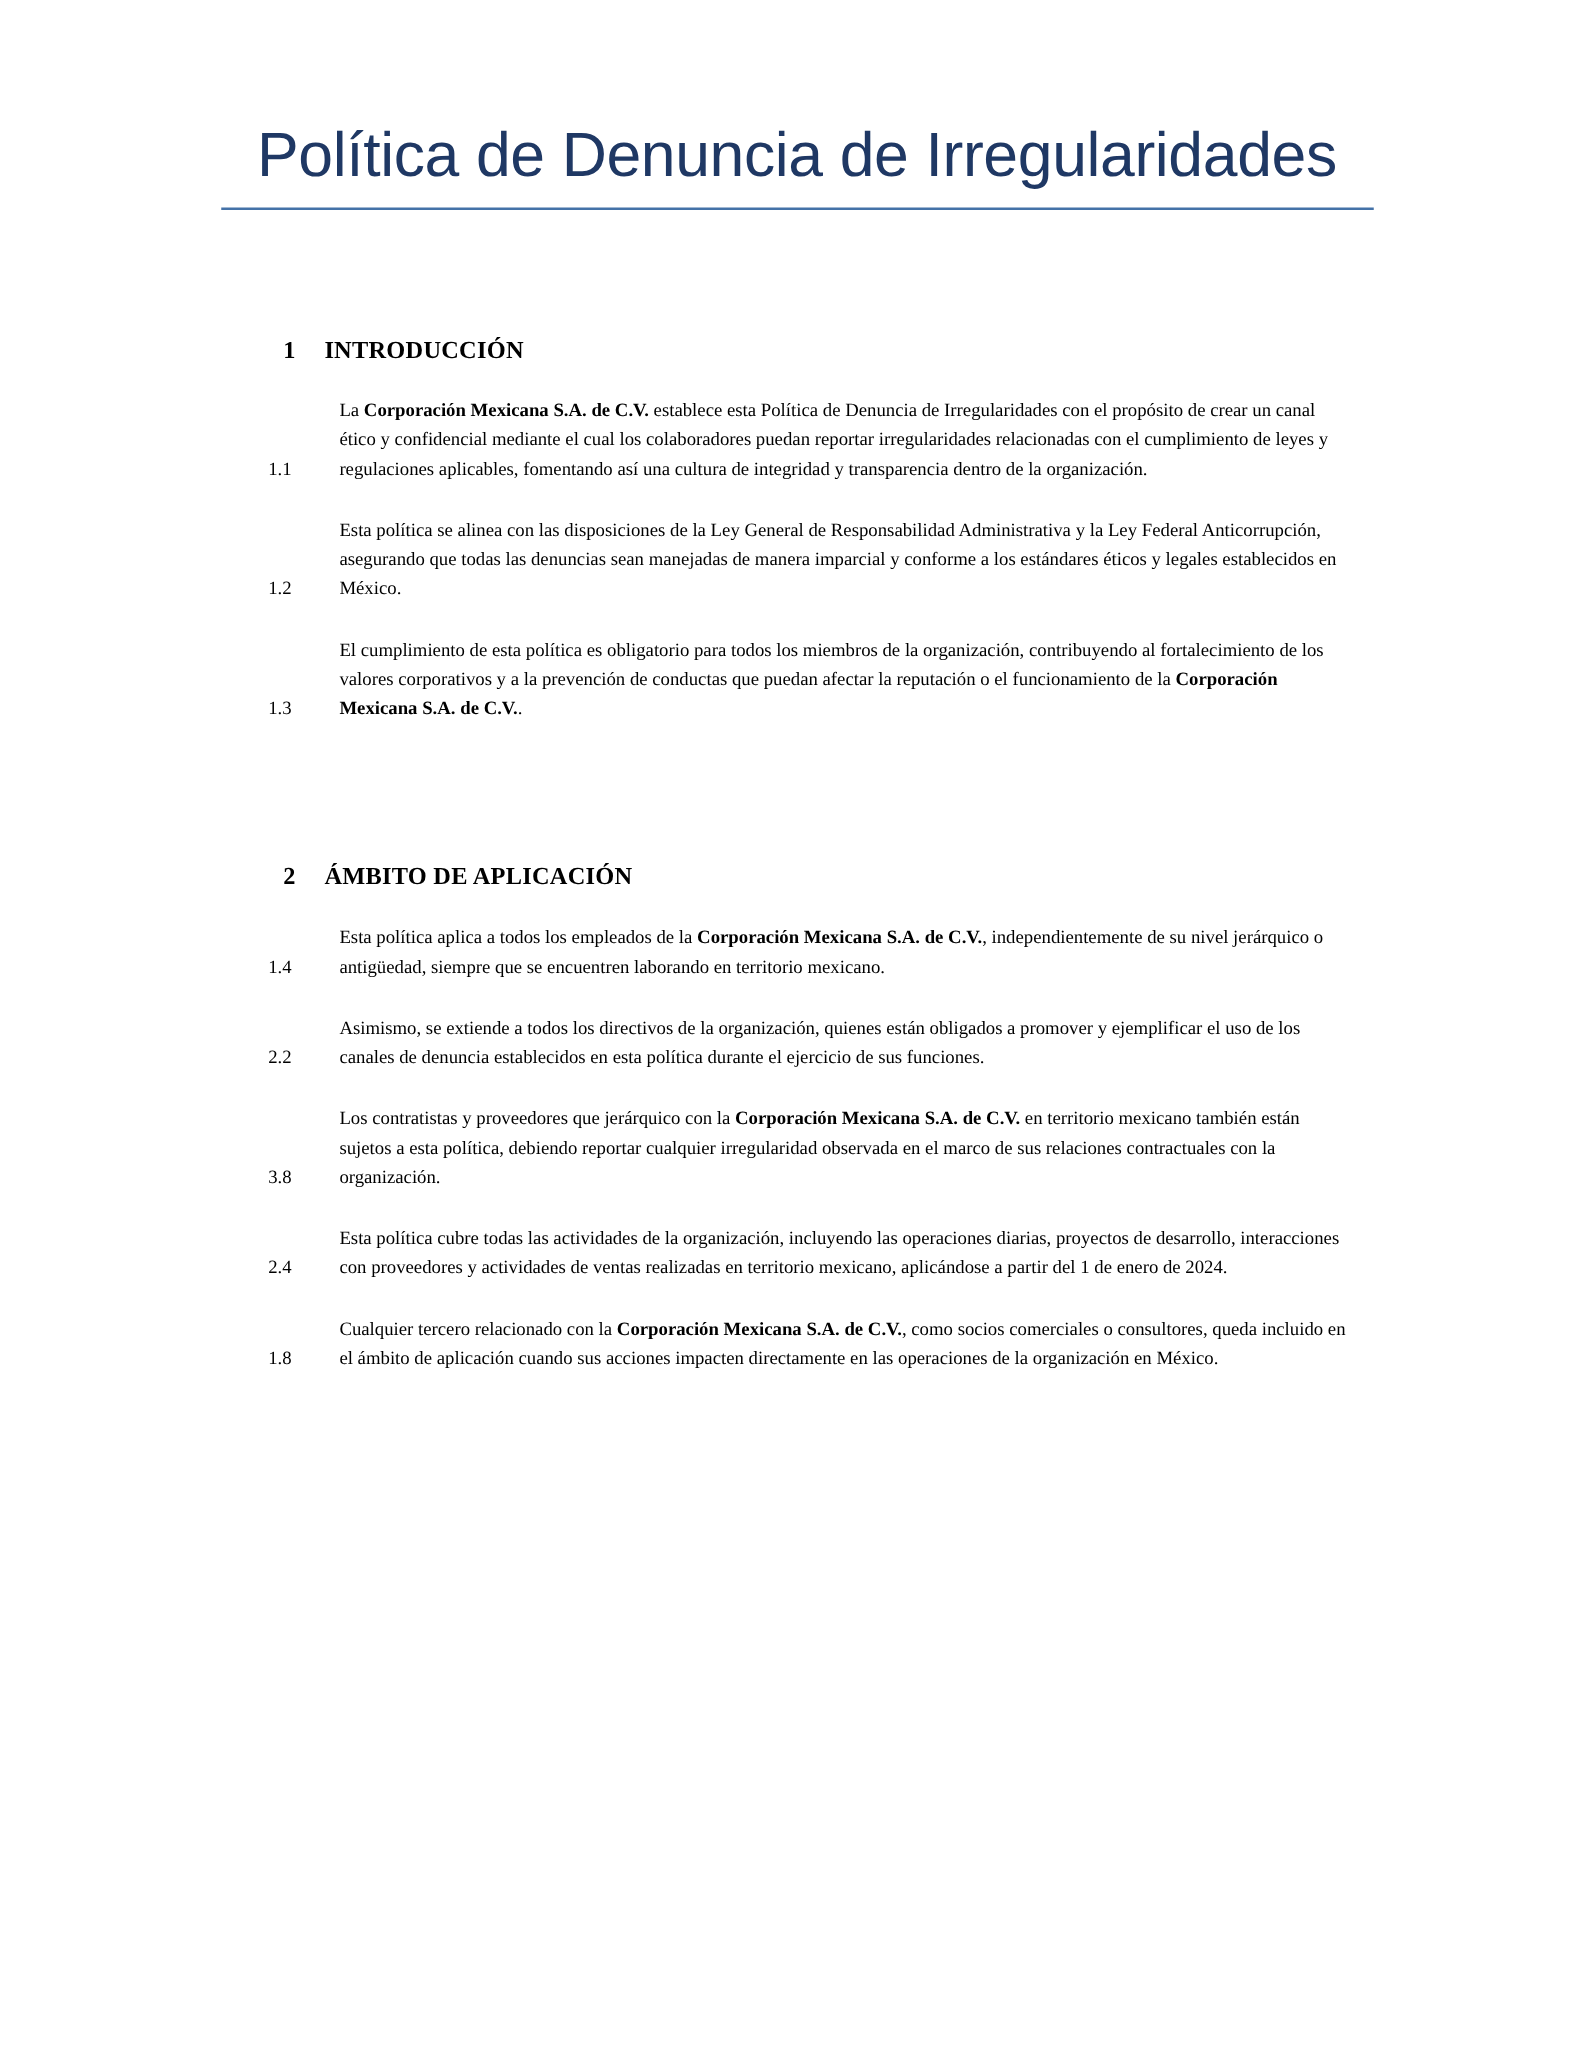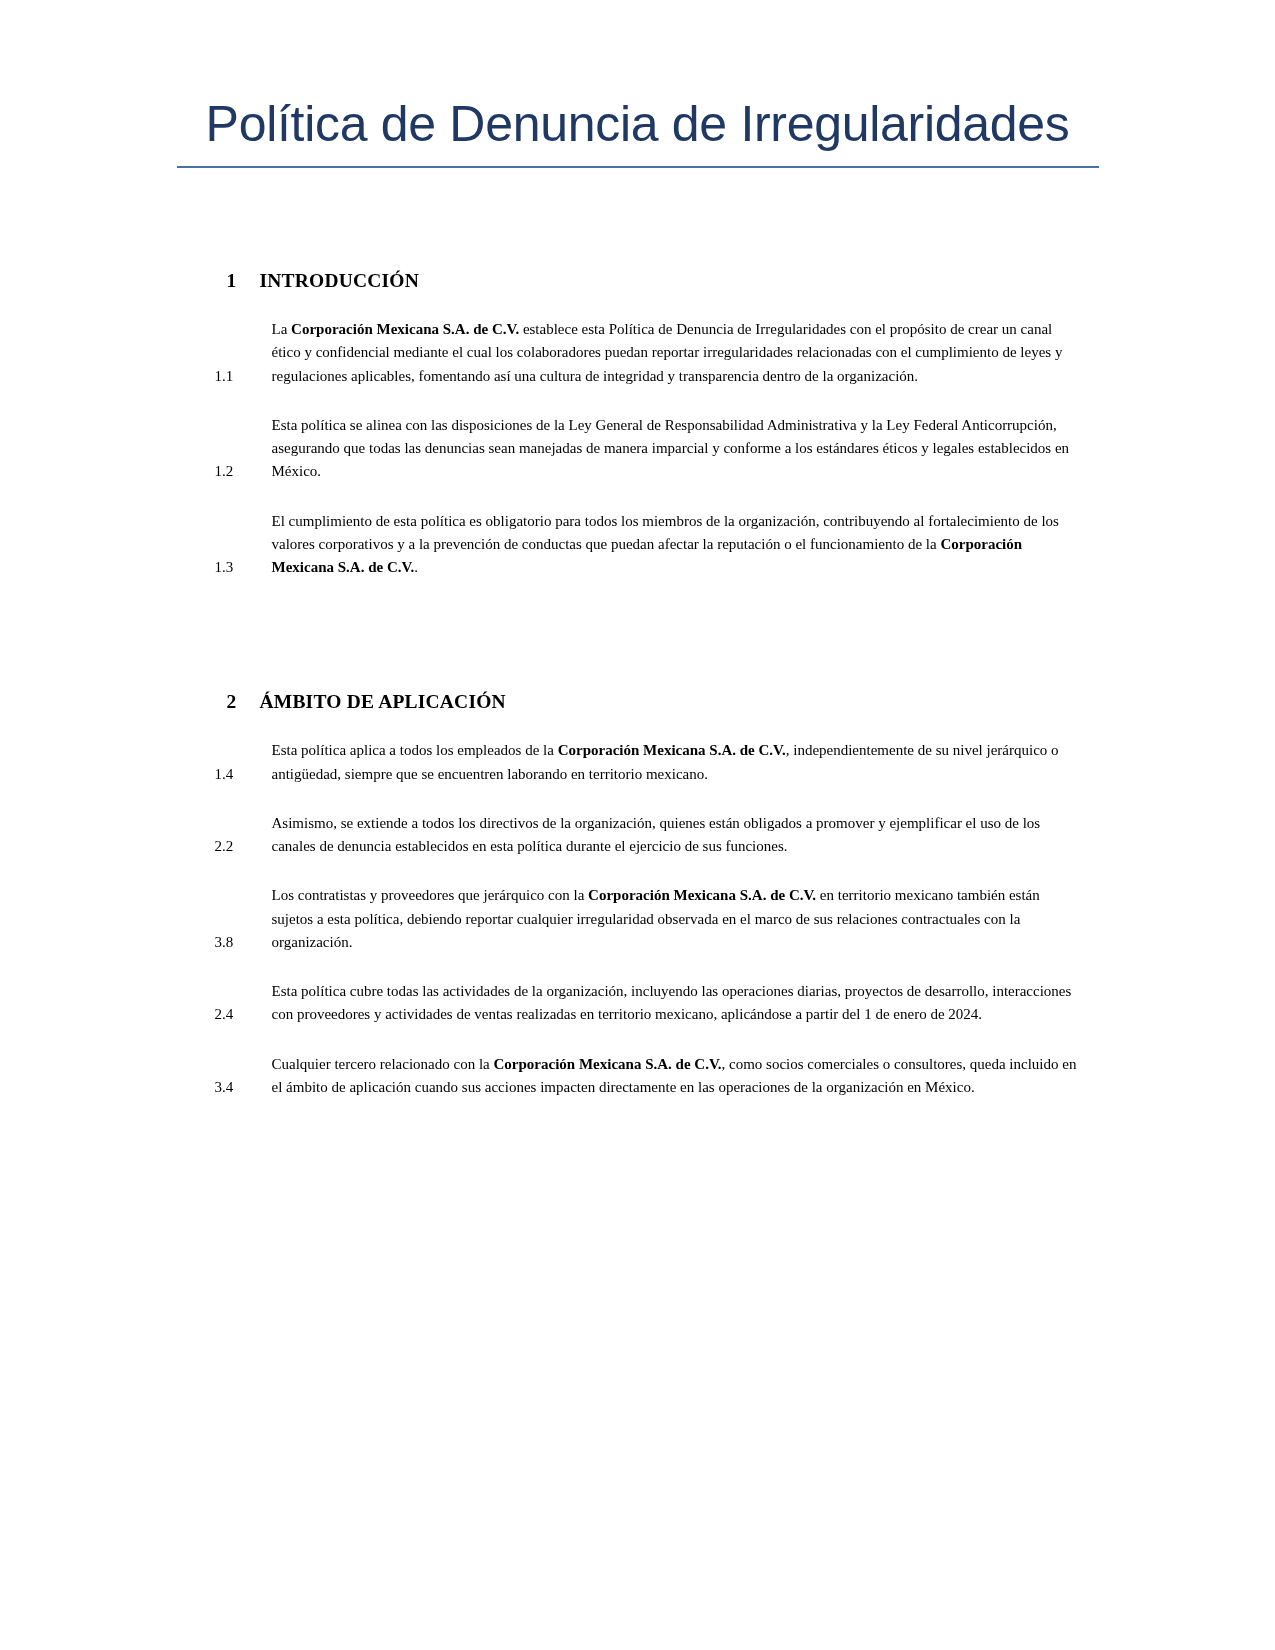--- a/index.html
+++ b/index.html
@@ -147,19 +147,19 @@
         </div>
         <div class="para">
           <span class="p-num">3.8</span>
           <span class="p-text"><span>Los contratistas y proveedores que jerárquico con la </span><b>Corporación Mexicana S.A. de C.V.</b><span> en territorio mexicano también están sujetos a esta política, debiendo reportar cualquier irregularidad observada en el marco de sus relaciones contractuales con la organización.</span></span>
         </div>
         <div class="para">
           <span class="p-num">2.4</span>
           <span class="p-text"><span>Esta política cubre todas las actividades de la organización, incluyendo las operaciones diarias, proyectos de desarrollo, interacciones con proveedores y actividades de ventas realizadas en territorio mexicano, aplicándose a partir del 1 de enero de 2024.</span></span>
         </div>
         <div class="para">
-          <span class="p-num">3.4</span>
+          <span class="p-num">1.8</span>
           <span class="p-text"><span>Cualquier tercero relacionado con la </span><b>Corporación Mexicana S.A. de C.V.</b><span>, como socios comerciales o consultores, queda incluido en el ámbito de aplicación cuando sus acciones impacten directamente en las operaciones de la organización en México.</span></span>
         </div>
       </div>
     </div>
 
 </div>
 
 </body></html>

